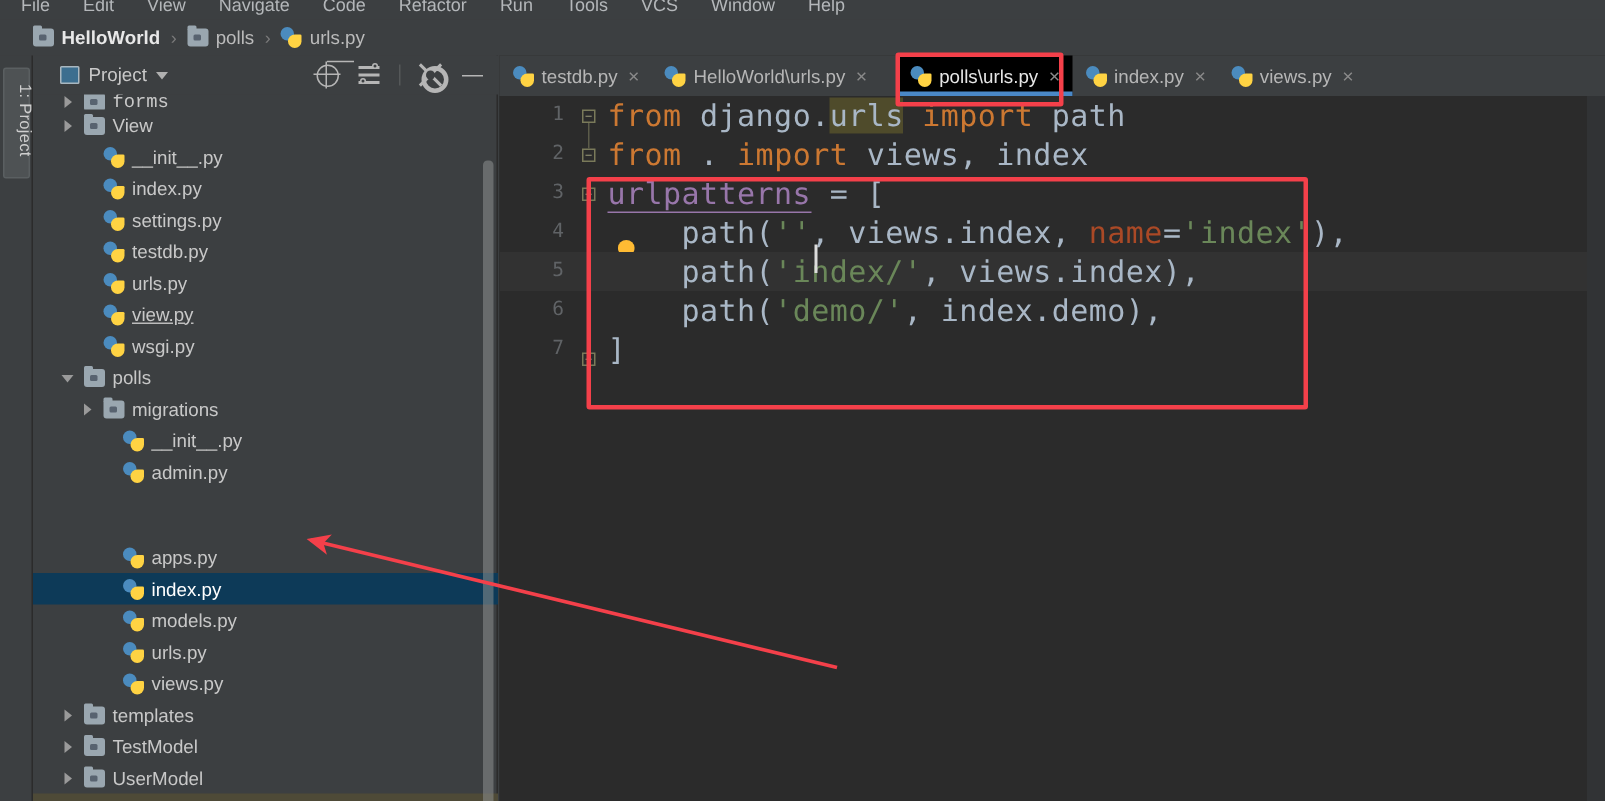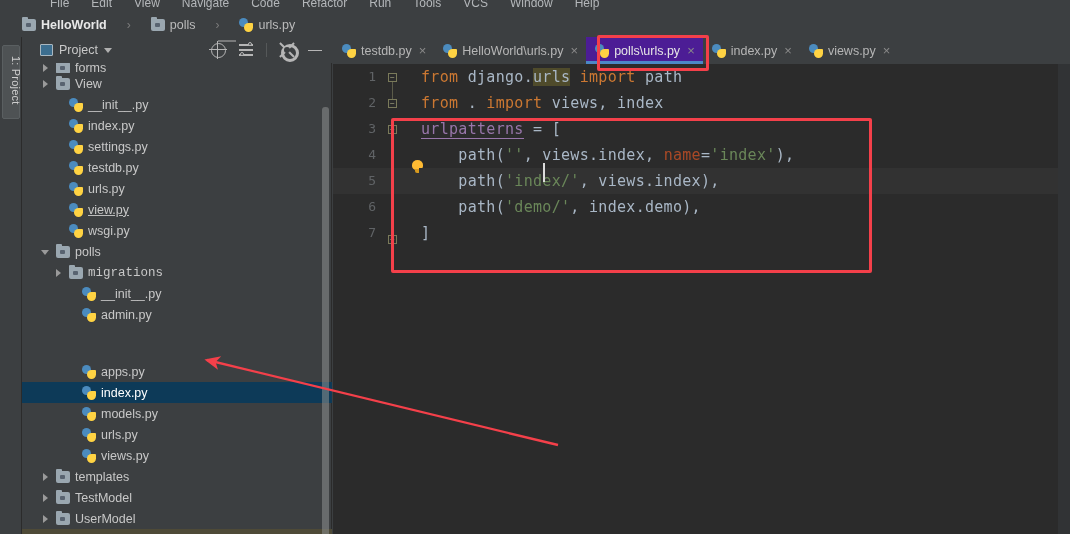--- a/index.html
+++ b/index.html
@@ -7,34 +7,34 @@
     width: 1070px; height: 534px;
     background: #3c3f41;
     font-family: "Liberation Sans", sans-serif;
     overflow: hidden;
   }
   #app { position: relative; width: 1070px; height: 534px; }
 
   
   .menubar {
     position: absolute; left: 0; top: 0; width: 1070px; height: 13px;
-    background: #3c3f41; overflow: hidden; padding-left: 36px;
+    background: #3c3f41; overflow: hidden;
   }
   .menubar .items {
     display: flex; gap: 22px; padding-left: 14px;
     margin-top: -5px;
     font-size: 12px; color: #b4b7ba; white-space: nowrap;
   }
   .menubar .items span { line-height: 17px; }
 
   
   .breadcrumb {
     position: absolute; left: 0; top: 13px; width: 1070px; height: 24px;
     background: #3c3f41; display: flex; align-items: center;
-    padding-left: 22px; gap: 18px; font-size: 12.5px; white-space: nowrap;
+    padding-left: 22px; gap: 5px; font-size: 12.5px; white-space: nowrap;
   }
   .crumb { display: flex; align-items: center; gap: 5px; }
   .crumb-text { color: #bbbbbb; }
   .crumb-text.bold { color: #e8e8e8; font-weight: bold; }
   .crumb-sep { color: #7b7b7b; font-size: 12px; padding: 0 2px; }
 
   
   .ic-folder {
     width: 14px; height: 12px; position: relative; display: inline-block;
     background: #9aa7b0; border-radius: 1px 2px 2px 2px; flex: none;
@@ -189,21 +189,21 @@
   }
   .tabbar {
     position: absolute; left: 0; top: 0; width: 737px; height: 27px;
     background: #3c3f41; display: flex; align-items: stretch;
     font-size: 12.5px; white-space: nowrap;
   }
   .tab {
     display: flex; align-items: center; gap: 5px; padding: 0 8px 0 9px;
     color: #b6b6b6; position: relative; cursor: pointer;
   }
-  .tab.active { background: #4c1d95; color: #e6e6e6; }
+  .tab.active { background: #000000; color: #e6e6e6; margin-left: 12px; }
   .tab.active::after {
     content: ""; position: absolute; left: 0; right: 0; bottom: 0;
     height: 3px; background: #4a88c7;
   }
   .tab .x {
     font-size: 13px; color: #8a8a8a; margin-left: 2px; line-height: 1;
   }
 
   .code-wrap {
     position: absolute; left: 0; top: 27px; width: 737px; height: 470px;
@@ -221,22 +221,22 @@
   .fold {
     position: absolute; left: 3px; width: 9px; height: 9px;
     border: 1px solid #7a7a5a; color: #9a9a7a; font-size: 8px;
     line-height: 7px; text-align: center;
     font-family: "DejaVu Sans Mono", monospace; background: #2b2b2b;
   }
   .foldline {
     position: absolute; left: 7px; width: 1px; background: #5c5c4a;
   }
   .codelines {
-    position: absolute; left: 86px; top: 0; right: 0; height: 470px;
-    font-family: "DejaVu Sans Mono", monospace; font-size: 15px;
+    position: absolute; left: 70px; top: 0; right: 0; height: 470px;
+    font-family: "DejaVu Sans Mono", monospace; font-size: 20px;
     color: #a9b7c6; letter-spacing: .3px;
   }
   .cline { height: 26px; line-height: 26px; white-space: pre; padding-left: 2px; }
   .cline.current { background: #323232; }
   .kw { color: #cc7832; }
   .str { color: #6a8759; }
   .named { color: #aa4926; }
   .hl-box { background: #4f4b2b; }
   .urlpat { color: #9876aa; border-bottom: 1px solid #9876aa; }
 
@@ -336,21 +336,21 @@
           <i class="d d2"></i>
       </span>
       <span class="hdr-sep"></span>
       <span class="hdr-icon ic-gear">
           <i class="cross"></i>
           <i class="hole"></i>
         </span>
       <span class="hdr-icon ic-minus"></span>
     </div>
     <div class="tree" id="tree">
-        <div class="tree-row" style="padding-left: 19px; height: 10px; overflow: hidden;">
+        <div class="tree-row" style="padding-left: 19px; height: 10px; overflow: hidden; font-family: Liberation Mono, monospace;">
           <span class="arrow right"></span>
           <span class="ic-folder"></span>
           <span class="lbl">forms</span>
         </div>
         <div class="tree-row" style="padding-left: 19px;">
           <span class="arrow right"></span>
           <span class="ic-folder"></span>
           <span class="lbl">View</span>
         </div>
         <div class="tree-row" style="padding-left: 32px;">
@@ -386,21 +386,21 @@
         <div class="tree-row" style="padding-left: 32px;">
           <span class="arrow"></span>
           <span class="ic-py"></span>
           <span class="lbl">wsgi.py</span>
         </div>
         <div class="tree-row" style="padding-left: 19px;">
           <span class="arrow down"></span>
           <span class="ic-folder"></span>
           <span class="lbl">polls</span>
         </div>
-        <div class="tree-row" style="padding-left: 32px; font-family: Liberation Mono, monospace;">
+        <div class="tree-row" style="padding-left: 32px;">
           <span class="arrow right"></span>
           <span class="ic-folder"></span>
           <span class="lbl">migrations</span>
         </div>
         <div class="tree-row" style="padding-left: 45px;">
           <span class="arrow"></span>
           <span class="ic-py"></span>
           <span class="lbl">__init__.py</span>
         </div>
         <div class="tree-row" style="padding-left: 45px;">

